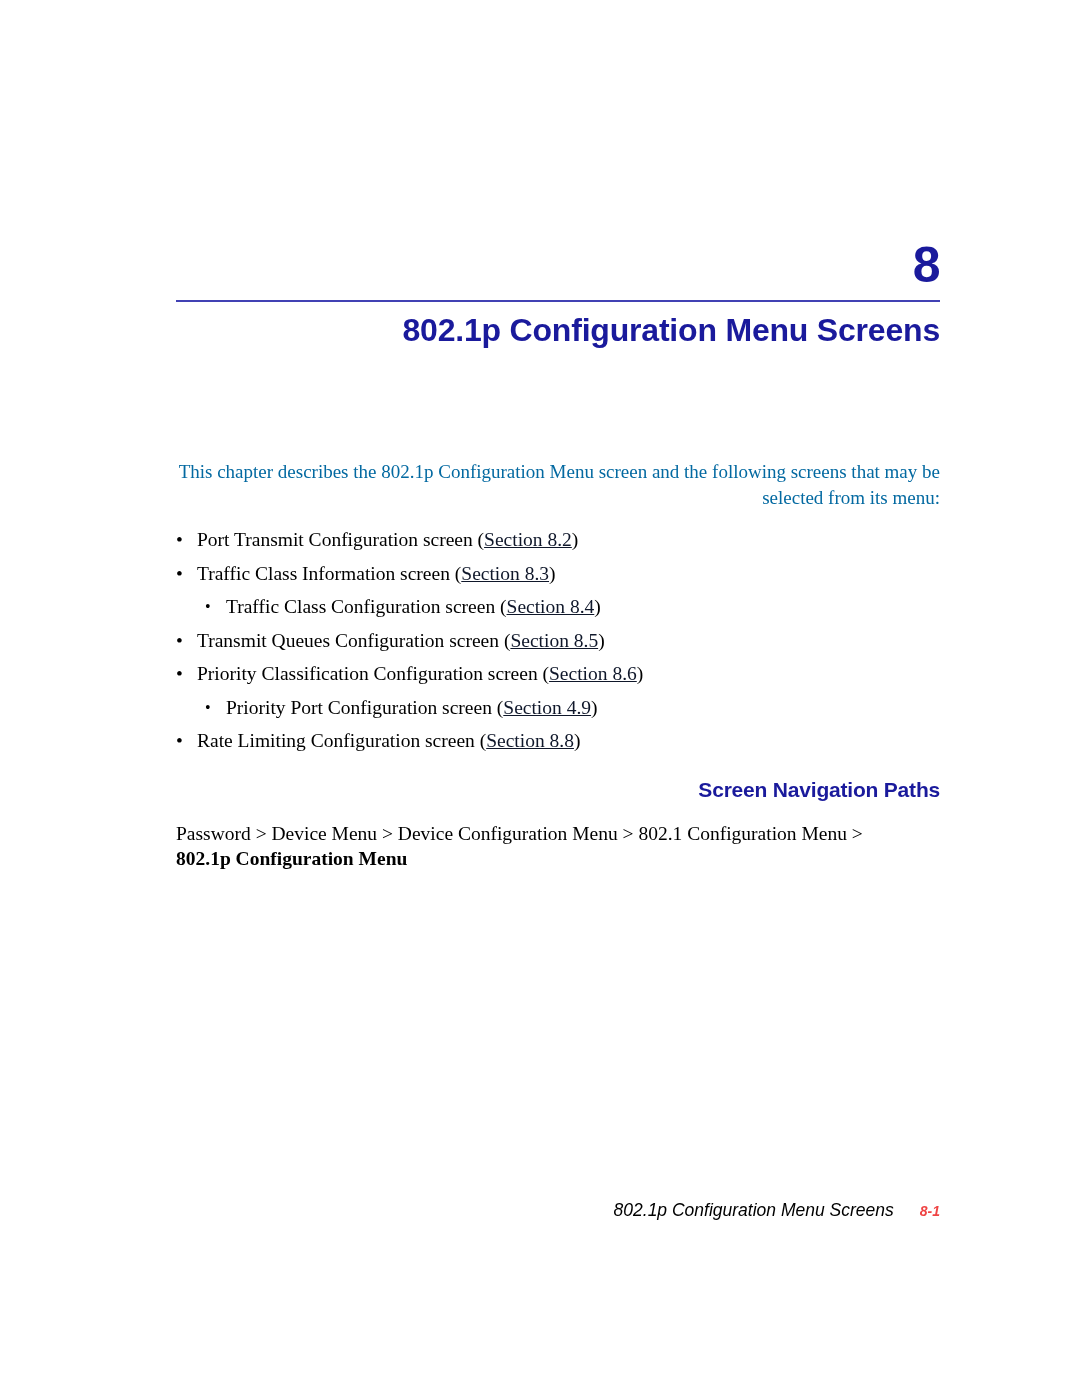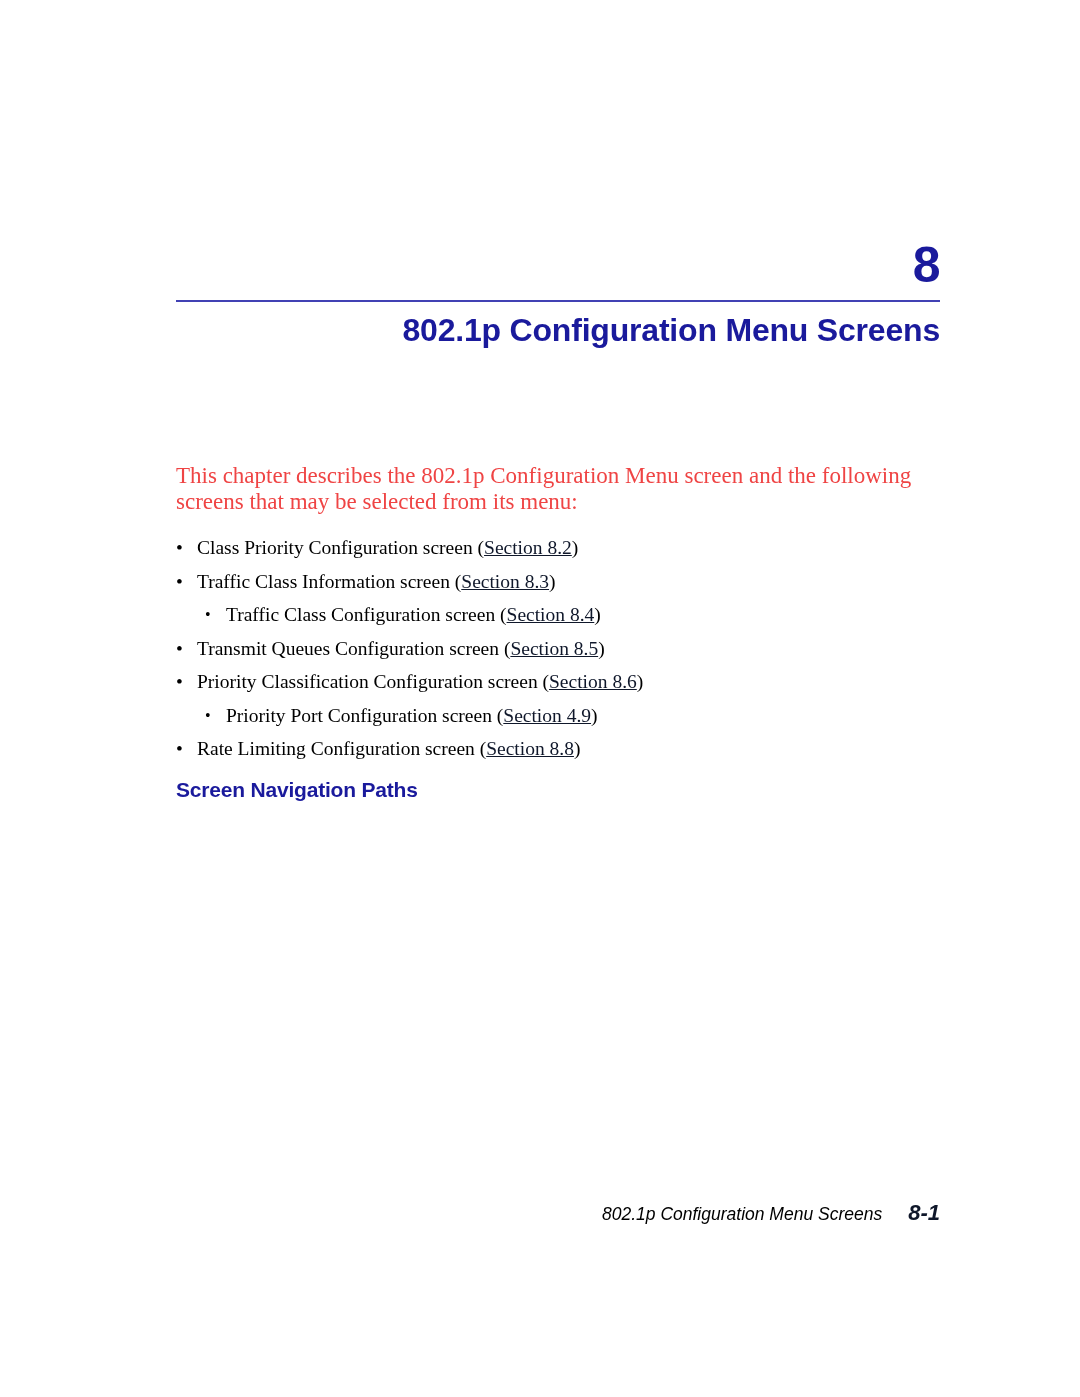--- a/index.html
+++ b/index.html
@@ -55,24 +55,24 @@
   }
 
   
   .body-area {
     position: absolute;
     left: 176px;
     top: 440px;
     width: 764px;
   }
   .intro {
-    font-size: 23px;
+    font-size: 19px;
     line-height: 25.5px;
-    text-align: left;
-    color: #ef4444;
+    text-align: right;
+    color: #0369a1;
   }
 
   .bullet-list {
     margin: 0;
     padding: 0;
     list-style: none;
     margin-top: 18px;
   }
   .bullet-item {
     position: relative;
@@ -107,20 +107,21 @@
     top: 760px;
     width: 764px;
   }
   .nav-heading {
     font-family: "Liberation Sans", "DejaVu Sans", sans-serif;
     font-weight: bold;
     font-size: 21px;
     line-height: 26px;
     color: #1a1a9c;
     letter-spacing: -0.2px;
+    text-align: right;
   }
   .nav-path {
     margin-top: 9px;
     font-size: 19.5px;
     line-height: 25px;
     color: #000000;
   }
   .nav-path-bold {
     display: block;
     font-weight: bold;
@@ -138,43 +139,43 @@
     font-family: "Liberation Sans", "DejaVu Sans", sans-serif;
   }
   .footer-title {
     font-style: italic;
     font-size: 17.5px;
     color: #000000;
   }
   .footer-page {
     font-style: italic;
     font-weight: bold;
-    font-size: 22px;
-    color: #0f172a;
+    font-size: 14px;
+    color: #ef4444;
     margin-left: 26px;
   }
 </style>
 </head>
 <body>
 
 <div class="page">
 
   <div class="chapter-header">
     <div class="chapter-number">8</div>
     <div class="chapter-rule"></div>
     <h1 class="chapter-title">802.1p Configuration Menu Screens</h1>
   </div>
 
   <div class="body-area">
     <p class="intro">This chapter describes the 802.1p Configuration Menu screen and the following screens that may be selected from its menu:</p>
 
     <ul class="bullet-list">
 
       <li class="bullet-item">
-        <span class="bullet-dot">•</span><span>Class Priority Configuration screen (</span><a class="xref" href="#">Section 8.2</a><span>)</span>
+        <span class="bullet-dot">•</span><span>Port Transmit Configuration screen (</span><a class="xref" href="#">Section 8.2</a><span>)</span>
       </li>
 
       <li class="bullet-item">
         <span class="bullet-dot">•</span><span>Traffic Class Information screen (</span><a class="xref" href="#">Section 8.3</a><span>)</span>
       </li>
 
       <li class="bullet-item nested">
         <span class="bullet-dot">•</span><span>Traffic Class Configuration screen (</span><a class="xref" href="#">Section 8.4</a><span>)</span>
       </li>
 
@@ -192,20 +193,24 @@
 
       <li class="bullet-item">
         <span class="bullet-dot">•</span><span>Rate Limiting Configuration screen (</span><a class="xref" href="#">Section 8.8</a><span>)</span>
       </li>
 
     </ul>
   </div>
 
   <div class="nav-section">
     <h2 class="nav-heading">Screen Navigation Paths</h2>
+    <div class="nav-path">
+      <span>Password &gt; Device Menu &gt; Device Configuration Menu &gt; 802.1 Configuration Menu &gt;</span>
+      <span class="nav-path-bold">802.1p Configuration Menu</span>
+    </div>
   </div>
 
   <div class="footer">
     <span class="footer-title">802.1p Configuration Menu Screens</span>
     <span class="footer-page">8-1</span>
   </div>
 
 </div>
 
 </body></html>

